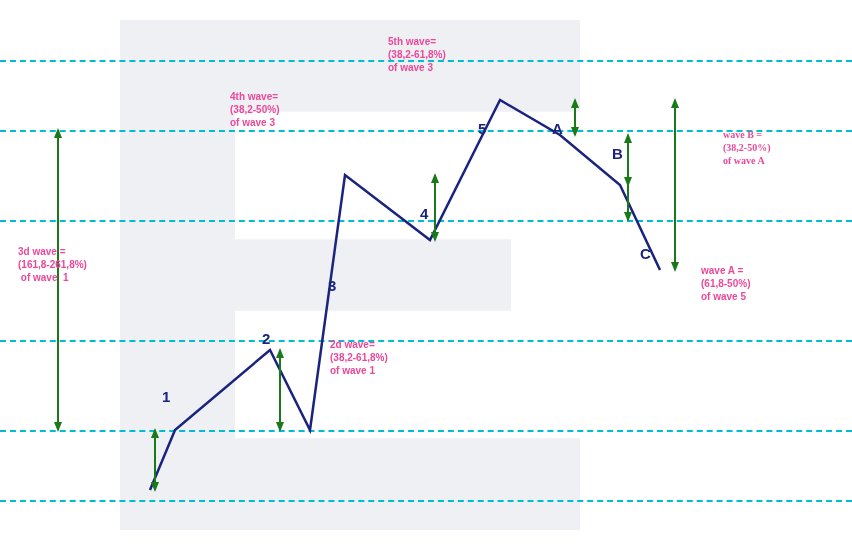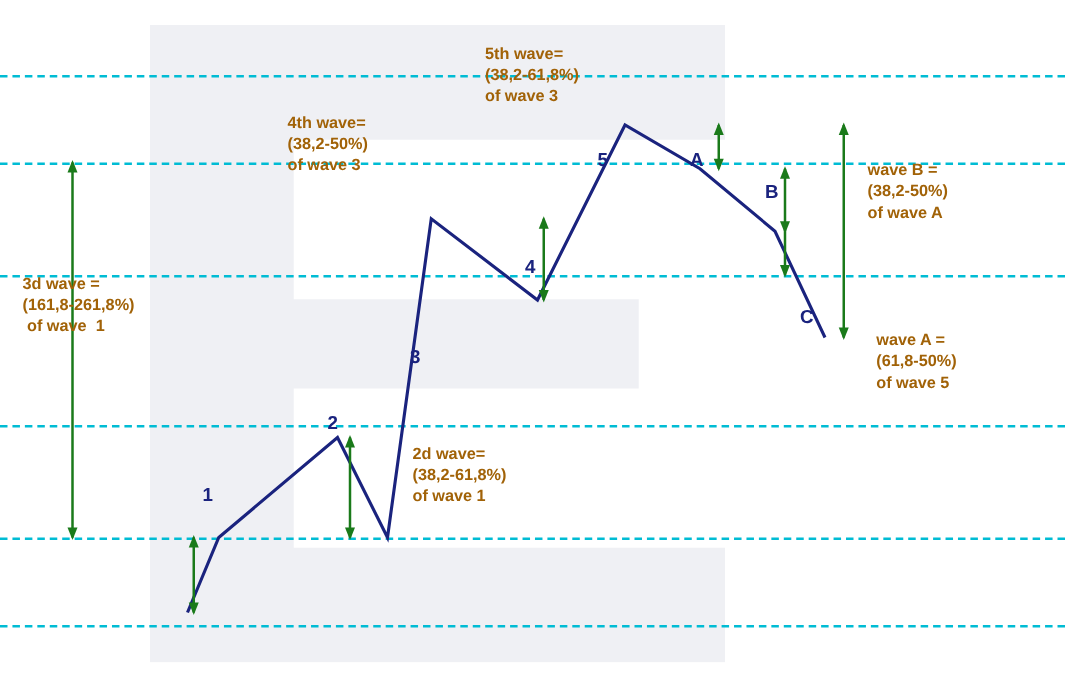--- a/index.html
+++ b/index.html
@@ -38,22 +38,22 @@
     svg.main-chart {
       position: absolute;
       left: 0;
       top: 0;
       width: 852px;
       height: 548px;
     }
 
     .label {
       position: absolute;
-      color: #a16207;
-      font-size: 13px;
+      color: #ec4899;
+      font-size: 10px;
       font-weight: bold;
       line-height: 1.3;
     }
 
     .label-dark {
       position: absolute;
       color: #1a237e;
       font-size: 15px;
       font-weight: bold;
     }
@@ -100,37 +100,37 @@
 
   <line x1="628" y1="185" x2="628" y2="220" stroke="#1a7a1a" stroke-width="2"></line>
   <polygon points="628,222 624,212 632,212" fill="#1a7a1a"></polygon>
 
   <line x1="675" y1="100" x2="675" y2="270" stroke="#1a7a1a" stroke-width="2"></line>
   <polygon points="675,98 671,108 679,108" fill="#1a7a1a"></polygon>
   <polygon points="675,272 671,262 679,262" fill="#1a7a1a"></polygon>
 
 </svg>
 
-<div class="label" style="left:18px;top:219px;">
+<div class="label" style="left:18px;top:245px;">
   3d wave =<br>(161,8-261,8%)<br>&nbsp;of wave &nbsp;1
 </div>
 
-<div class="label" style="left:330px;top:355px;">
+<div class="label" style="left:330px;top:338px;">
   2d  wave=<br>(38,2-61,8%)<br>of wave 1
 </div>
 
 <div class="label" style="left:230px;top:90px;">
   4th wave=<br>(38,2-50%)<br>of wave 3
 </div>
 
 <div class="label" style="left:388px;top:35px;">
   5th wave=<br>(38,2-61,8%)<br>of wave 3
 </div>
 
-<div class="label" style="left:694px;top:128px;">
+<div class="label" style="left:723px;top:128px;font-family:Liberation Serif, serif;">
   wave B =<br>(38,2-50%)<br>of wave A
 </div>
 
 <div class="label" style="left:701px;top:264px;">
   wave A =<br>(61,8-50%)<br>of wave 5
 </div>
 
 <div class="label-dark" style="left:162px;top:388px;color:#1a237e;">1</div>
 <div class="label-dark" style="left:262px;top:330px;color:#1a237e;">2</div>
 <div class="label-dark" style="left:328px;top:277px;color:#1a237e;">3</div>

